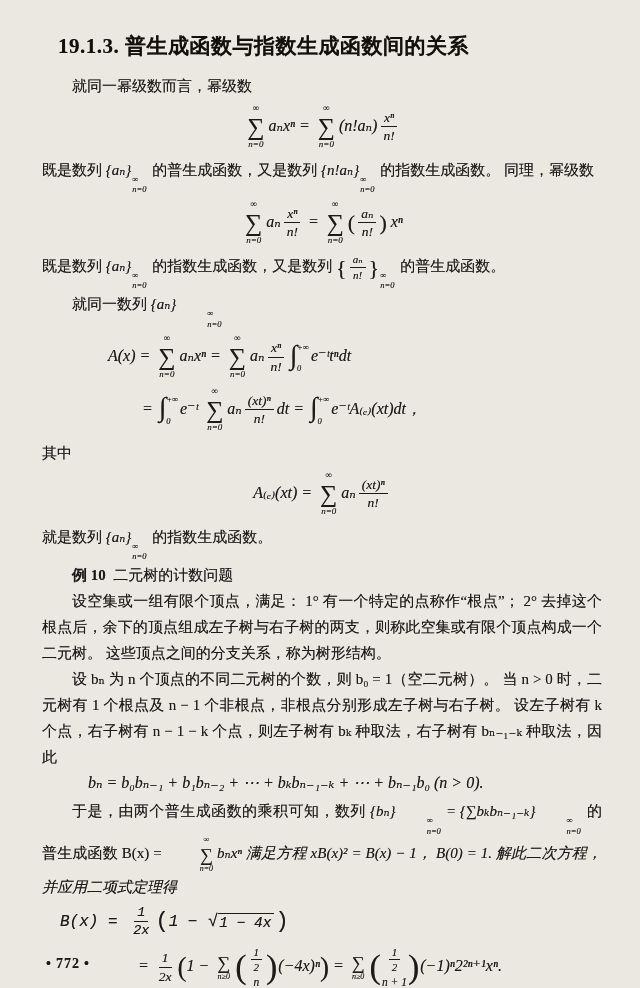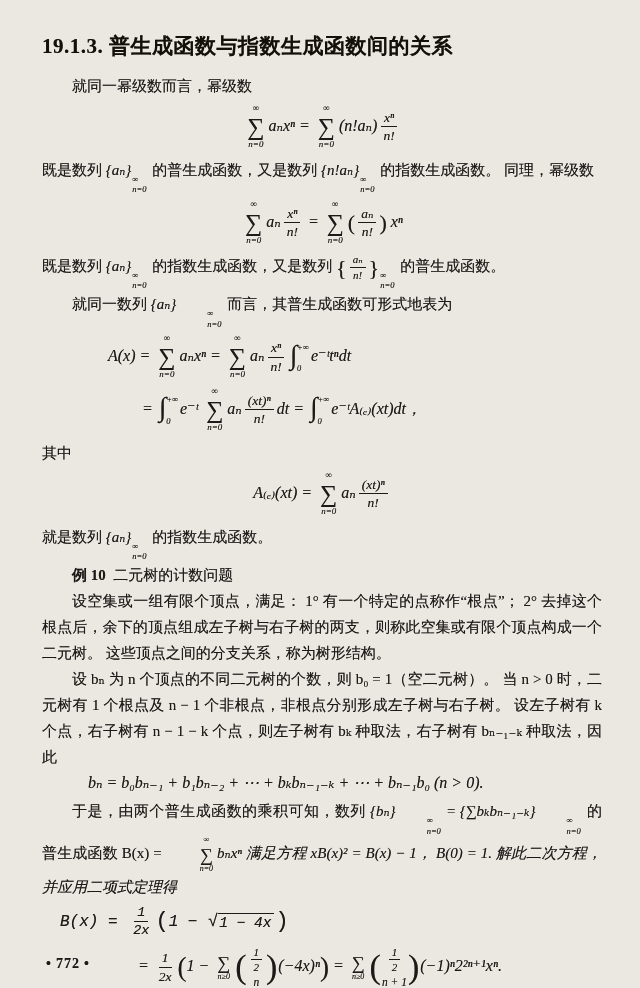--- a/index.html
+++ b/index.html
@@ -5,21 +5,21 @@
   html,body{margin:0;padding:0;}
   body{
     width:640px;height:988px;overflow:hidden;position:relative;
     background:#ebe8e2;
     font-family:"Liberation Serif","DejaVu Serif",serif;
     color:#1b1a18;
     text-shadow:0 0 .5px rgba(20,18,15,.55);
   }
   .page{padding:32px 38px 0 42px;}
   h1{
-    font-size:21px;font-weight:700;margin:0 0 13px 0;letter-spacing:.5px;color:#111009;
+    font-size:21px;font-weight:700;margin:0 0 13px 16px;letter-spacing:.5px;color:#111009;
   }
   p{margin:0;font-size:15px;line-height:26px;text-align:justify;}
   .ind{text-indent:2em;}
   .mi{font-style:italic;}
   .bold{font-weight:700;}
   
   .math{font-size:16px;line-height:1;margin:5px 0 7px;white-space:nowrap;font-style:italic;}
   .center{text-align:center;}
   .ml1{margin-left:66px;} .ml2{margin-left:100px;} .ml3{margin-left:46px;}
   .ml4{margin-left:18px;font-family:Liberation Mono, monospace;} .ml5{margin-left:96px;}
@@ -109,21 +109,21 @@
         <span class="num mi">aₙ</span>
         <span class="den mi">n!</span>
       </span><span class="brace">}</span><span class="ss">
         <span>∞</span>
         <span>n=0</span>
       </span><span> 的普生成函数。</span></p>
 
   <p class="ind"><span>就同一数列 </span><span class="mi">{aₙ}</span><span class="ss">
         <span>∞</span>
         <span>n=0</span>
-      </span><span> 而言，其普生成函数可形式地表为</span></p>
+      </span></p>
 
   <div class="math ml1">
     <span class="mi">A(x) =</span>
     <span class="sum">
         <span class="sl">∞</span>
         <span class="sg">∑</span>
         <span class="sl">n=0</span>
       </span><span class="mi">aₙxⁿ</span>
     <span>=</span>
     <span class="sum">

